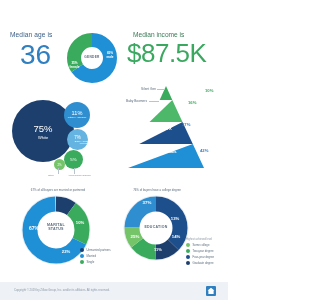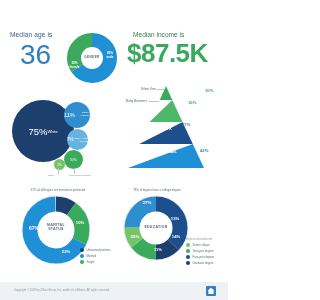--- a/index.html
+++ b/index.html
@@ -35,21 +35,21 @@
     margin-left:12px;
   }
 
   
   .median-income-label{
     position:absolute;left:133px;top:31px;
     font-size:6.6px;color:#3a7a56;
   }
   .median-income-value{
     position:absolute;left:127px;top:38px;
-    font-size:26px;line-height:30px;font-weight:700;
+    font-size:26px;line-height:30px;font-weight:400;
     color:#3aa85f;letter-spacing:-0.5px;
   }
 
   
   .gender-wrap{position:absolute;left:66px;top:32px;width:52px;height:52px;}
   .gender-center-txt{
     position:absolute;left:0;top:23px;width:52px;text-align:center;
     font-size:3.2px;letter-spacing:.3px;color:#5a6b7d;font-weight:bold;
   }
   .gender-lbl-male{
@@ -57,21 +57,21 @@
     font-size:3.1px;color:#fff;font-weight:bold;line-height:3.6px;
   }
   .gender-lbl-female{
     position:absolute;left:1px;top:30px;width:15px;text-align:center;
     font-size:3.1px;color:#fff;font-weight:bold;line-height:3.6px;
   }
 
   
   .bubbles{position:absolute;left:12px;top:96px;width:100px;height:86px;}
   .bub{position:absolute;border-radius:50%;display:flex;align-items:center;
-       justify-content:center;flex-direction:row;color:#fff;text-align:right;}
+       justify-content:center;flex-direction:column;color:#fff;text-align:right;}
   .bub .pct{font-weight:400;}
   .bub .nm{font-weight:400;}
 
   .bub-white{left:0;top:4px;width:62px;height:62px;background:#1d3f6e;}
   .bub-white .pct{font-size:9.5px;}
   .bub-white .nm{font-size:4px;margin-top:1px;}
 
   .bub-hisp{left:52px;top:6px;width:26px;height:26px;background:#2f8ed0;}
   .bub-hisp .pct{font-size:5.6px;}
   .bub-hisp .nm{font-size:2.5px;line-height:2.9px;margin-top:.5px;}

